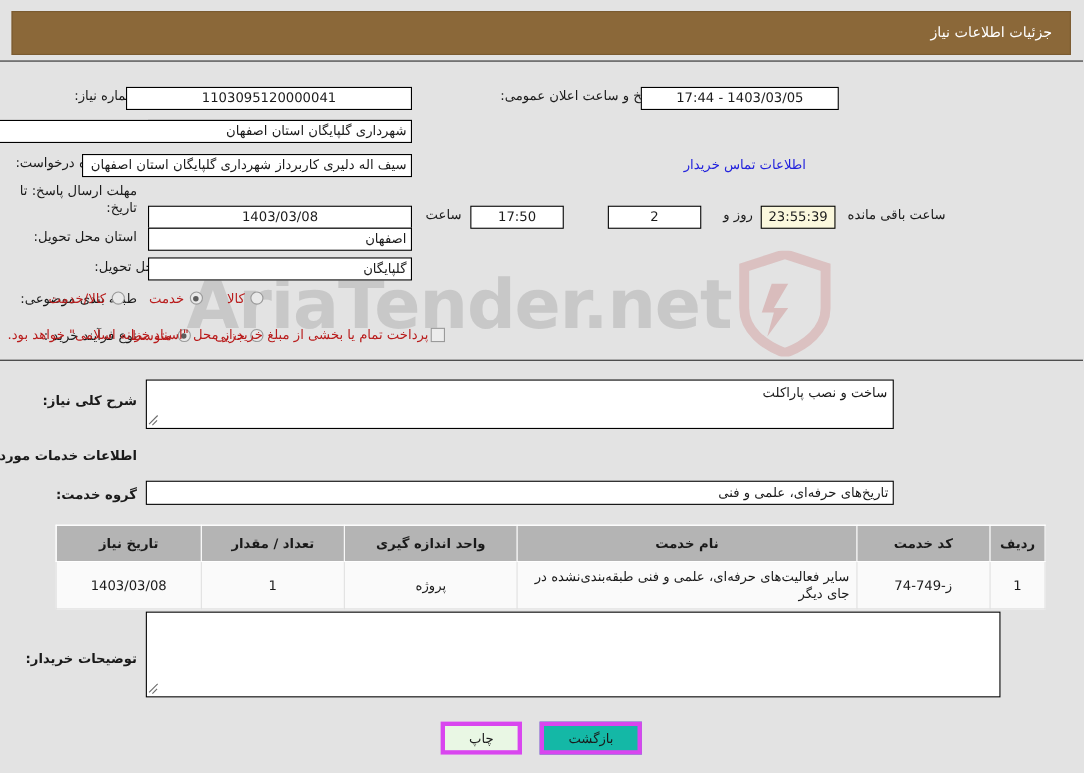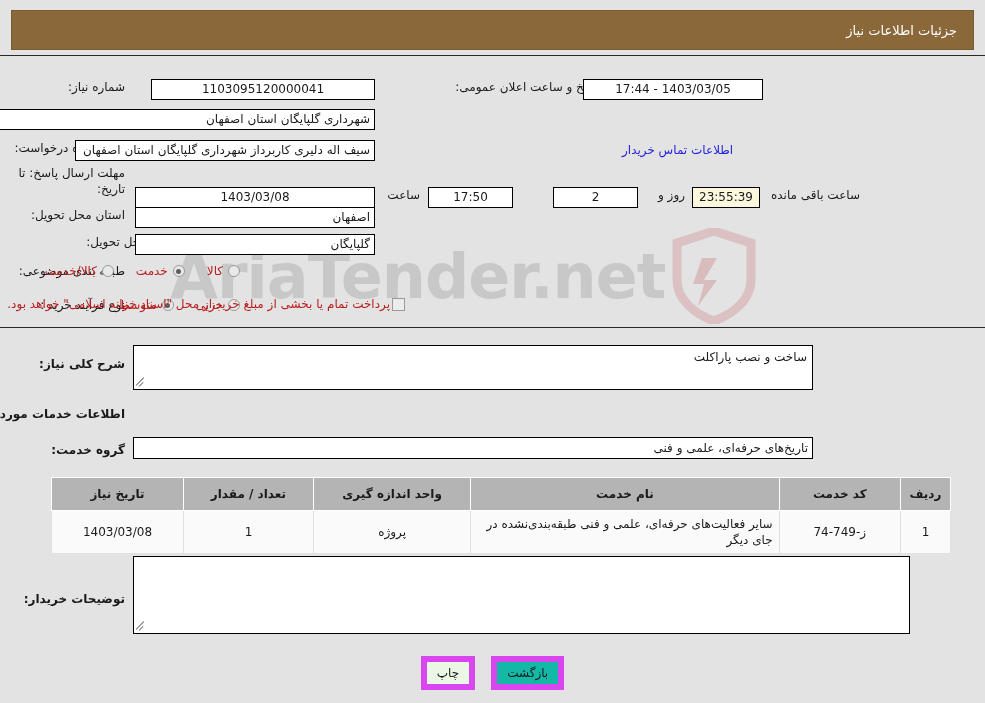--- a/index.html
+++ b/index.html
@@ -215,22 +215,22 @@
     display: flex;
     justify-content: center;
     align-items: center;
     gap: 16px;
     z-index: 12;
   }
   .btn {
     font-family: "DejaVu Sans", "Liberation Sans", sans-serif;
     font-size: 12px;
     color: #1a1a1a;
-    border: 6px solid #d946ef;
-    padding: 3px 10px;
+    border: 4px solid #d946ef;
+    padding: 3px 22px;
     cursor: pointer;
     line-height: 16px;
   }
   .btn-print  { background: #e9f7e4; }
   .btn-back   { background: #14b8a6; }
 </style>
 </head>
 <body>
 
 <div id="watermark">
@@ -246,21 +246,21 @@
 <div id="title-bar">
   <span class="title-text">جزئیات اطلاعات نیاز</span>
 </div>
 <div class="hr-dark" style="top:55px;"></div>
 
 <div id="panel-top"></div>
 
 <div class="row" style="right:860px; top:80px; z-index:11;">
   <span class="lbl">شماره نیاز:</span>
 </div>
-<div class="field center" style="position:absolute; right:610px; top:79px; width:224px; z-index:11;">1103095120000041</div>
+<div class="field center" style="position:absolute; right:610px; top:79px; width:260px; z-index:11;">1103095120000041</div>
 <div class="row" style="right:385px; top:80px; z-index:11;">
   <span class="lbl">تاریخ و ساعت اعلان عمومی:</span>
 </div>
 
 <div class="field center" style="position:absolute; left:583px; top:79px; width:180px; z-index:11;">1403/03/05 - 17:44</div>
 
 <div class="row" style="right:860px; top:110px; z-index:11;">
   <span class="lbl">نام دستگاه خریدار:</span>
 </div>
 <div class="field right" style="position:absolute; right:610px; top:109px; width:240px; z-index:11;">شهرداری گلپایگان استان اصفهان</div>

